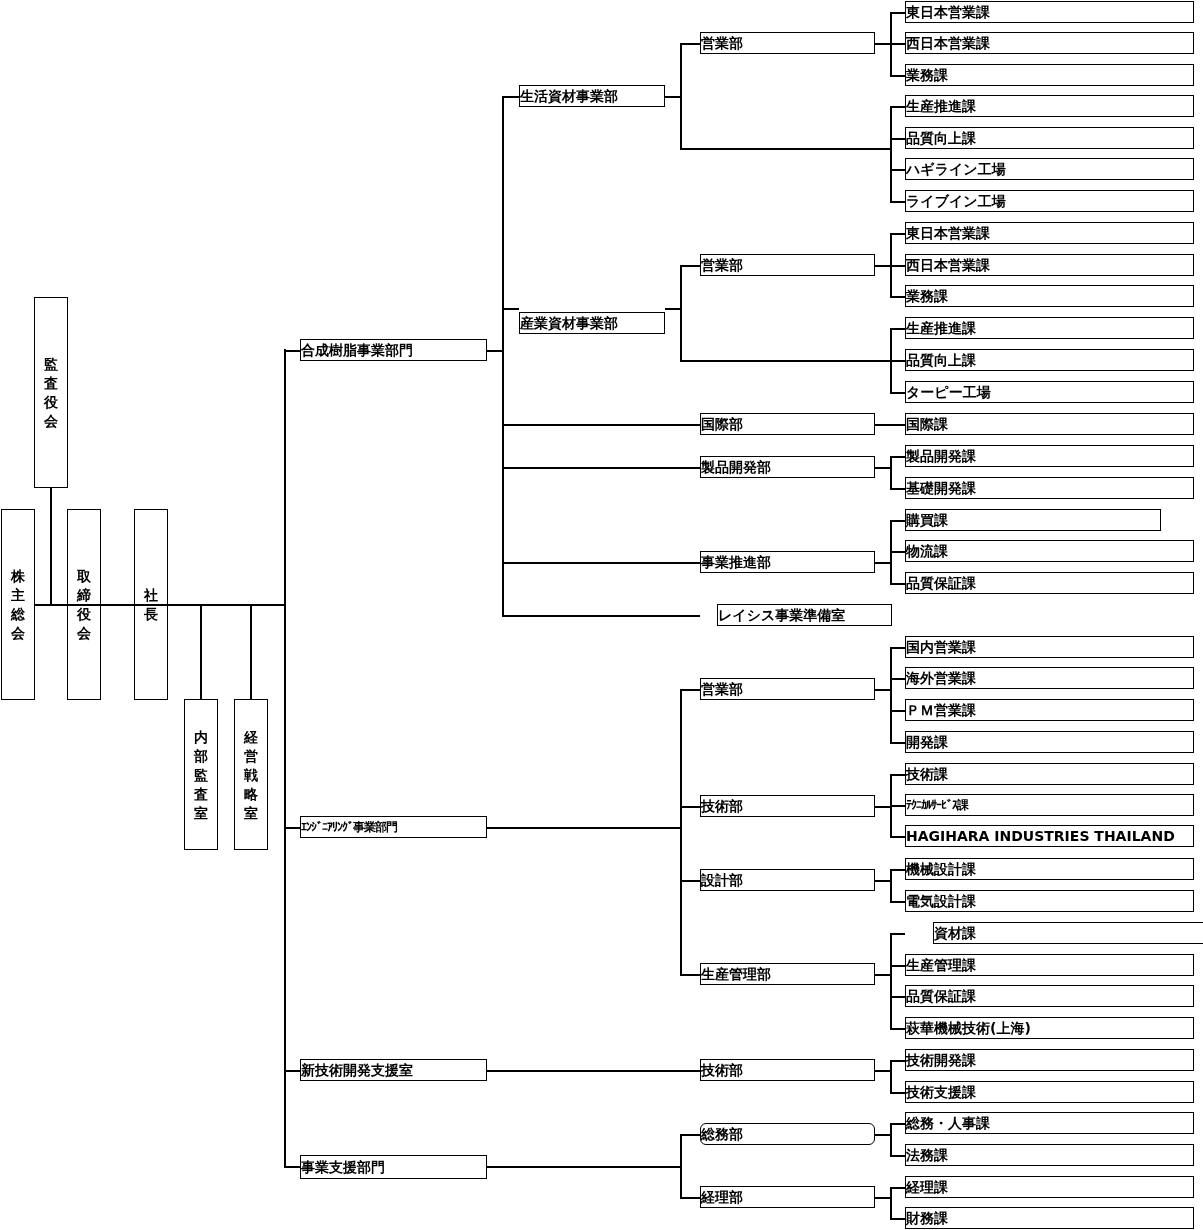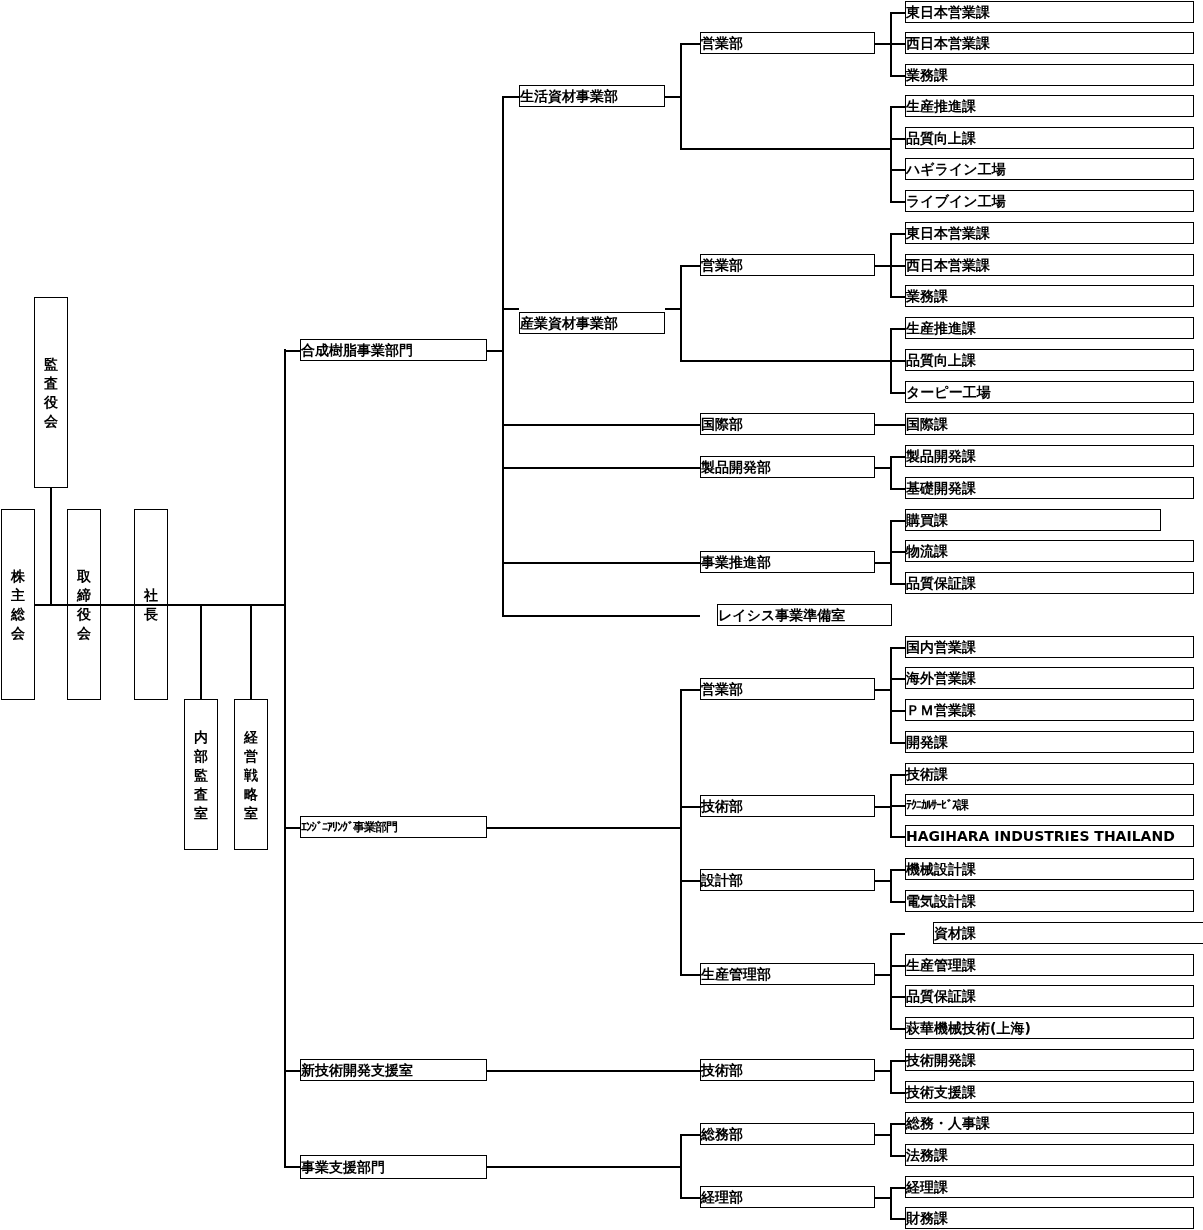--- a/index.html
+++ b/index.html
@@ -307,21 +307,21 @@
       </div>
       <div class="hl" style="left: 890px; top: 1092px; width: 15px;"></div>
       <div class="vl" style="left: 890px; top: 1060px; height: 33px;"></div>
       <div class="hl" style="left: 875px; top: 1070px; width: 15px;"></div>
       <div class="hl" style="left: 487px; top: 1070px; width: 193px;"></div>
       <div class="vl" style="left: 680px; top: 1070px; height: 1px;"></div>
       <div class="box h" style="left: 300px; top: 1155px; width: 187px; height: 24px;">
         <span>事業支援部門</span>
       </div>
       <div class="hl" style="left: 284px; top: 1166px; width: 16px;"></div>
-      <div class="box h" style="left: 700px; top: 1123px; width: 175px; height: 22px;">
+      <div class="box h" style="left: 700px; top: 1123px; width: 175px; height: 22px; border-radius: 6px;">
         <span>総務部</span>
       </div>
       <div class="hl" style="left: 680px; top: 1134px; width: 20px;"></div>
       <div class="box h" style="left: 905px; top: 1112px; width: 289px; height: 22px;">
         <span>総務・人事課</span>
       </div>
       <div class="hl" style="left: 890px; top: 1123px; width: 15px;"></div>
       <div class="box h" style="left: 905px; top: 1144px; width: 289px; height: 22px;">
         <span>法務課</span>
       </div>

